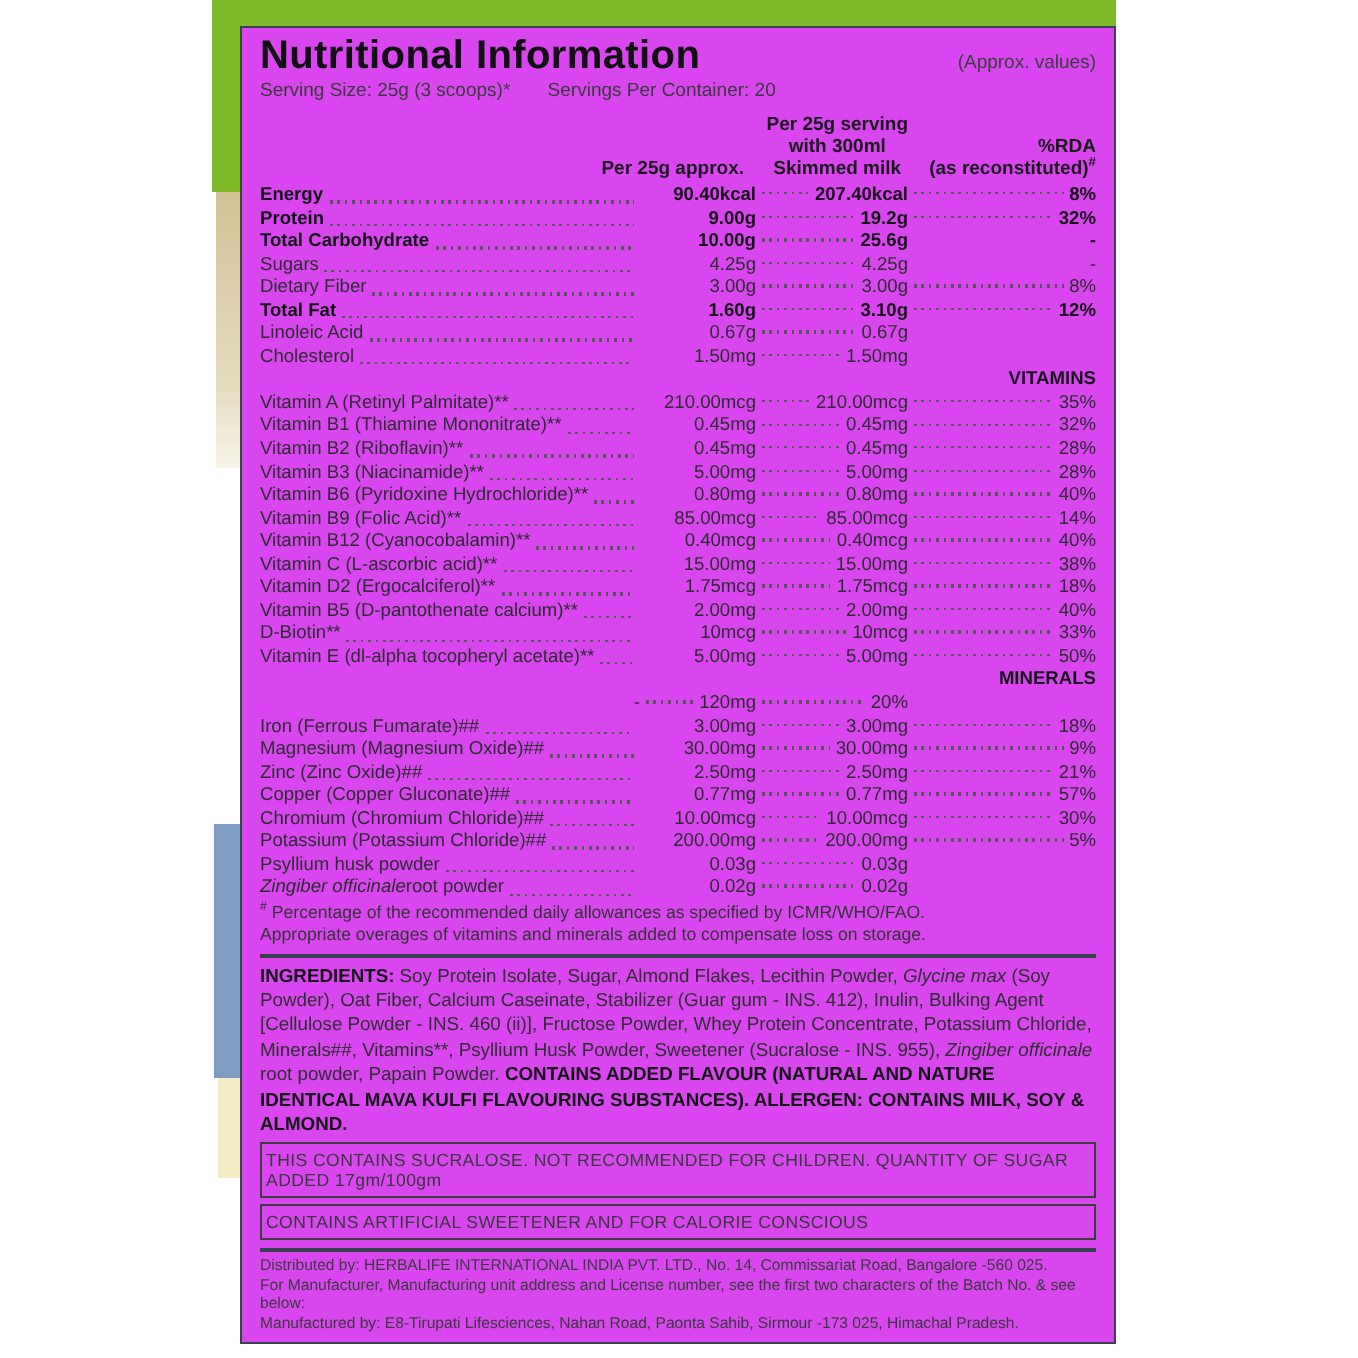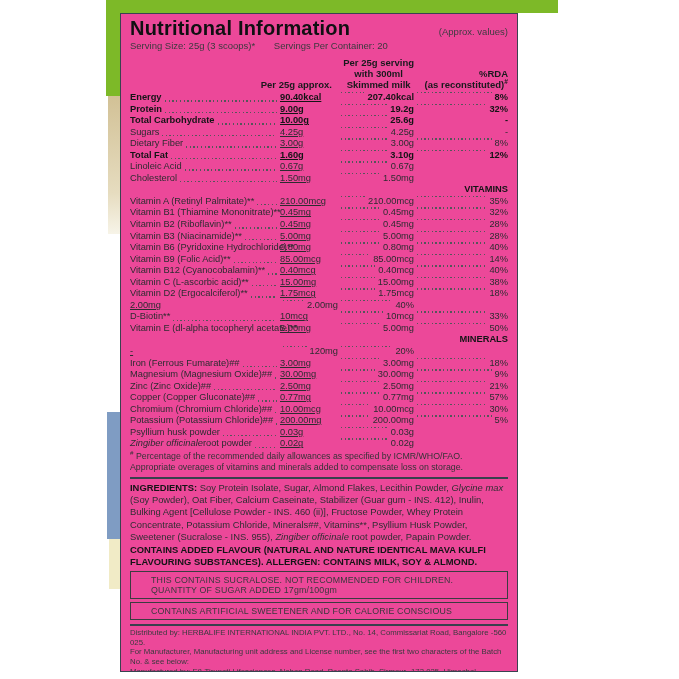--- a/index.html
+++ b/index.html
@@ -3,46 +3,46 @@
 <meta charset="utf-8">
 <style>
   html,body{margin:0;padding:0;background:#ffffff;}
   body{width:679px;height:679px;position:relative;font-family:"Liberation Sans",sans-serif;color:#231f20;overflow:hidden;}
   .edge{position:absolute;}
   .edge-green{left:106px;top:0;width:15px;height:96px;background:#7db928;}
   .edge-tan{left:108px;top:96px;width:13px;height:138px;background:linear-gradient(180deg,#d2c196 0%,#e6dcbf 70%,#f7f4e8 100%);}
   .edge-blue{left:107px;top:412px;width:14px;height:127px;background:#7f9cc3;}
   .edge-cream{left:109px;top:539px;width:12px;height:50px;background:#f1ebc6;}
   .topbar{position:absolute;left:120px;top:0;width:438px;height:13px;background:#7db928;}
-  .labelbox{position:absolute;left:120px;top:13px;width:398px;height:659px;background:#ec4899;border:1px solid #3a4250;box-sizing:border-box;padding:3px 9px 0 9px;overflow:hidden;}
+  .labelbox{position:absolute;left:120px;top:13px;width:438px;height:659px;background:#d946ef;border:1px solid #3a4250;box-sizing:border-box;padding:3px 9px 0 9px;overflow:hidden;}
   .titlerow{display:flex;justify-content:space-between;align-items:flex-end;}
   .title{font-size:20px;line-height:22px;font-weight:bold;letter-spacing:.2px;color:#101012;margin:0;}
   .approx{font-size:9.5px;color:#3c3c40;padding-bottom:2px;}
   .servingrow{font-size:9.5px;color:#3a3a3e;margin-top:1px;}
   .servingrow span + span{margin-left:16px;}
   .colheads{position:relative;height:36px;margin:3px 0 2px 0;font-size:9.5px;font-weight:bold;line-height:11px;color:#19191c;}
   .colheads .h1{position:absolute;right:176px;bottom:0;white-space:nowrap;}
   .colheads .h2{position:absolute;right:94px;bottom:0;text-align:center;white-space:nowrap;}
   .colheads .h3{position:absolute;right:0;bottom:0;text-align:right;white-space:nowrap;}
   sup{font-size:70%;line-height:0;}
   .trow{display:grid;grid-template-columns:minmax(0,1fr) 58px 76px 94px;font-size:9.3px;line-height:11.55px;color:#2c2c30;}
   .trow.b{font-weight:bold;color:#141416;}
   .sechead{font-size:9.3px;line-height:11.55px;font-weight:bold;color:#141416;text-align:right;}
   .c1{display:flex;align-items:flex-end;min-width:0;white-space:nowrap;}
-  .c2{text-align:left;text-decoration:underline;}
-  .c3,.c4{display:flex;align-items:flex-start;justify-content:flex-end;}
+  .c2{text-align:right;}
+  .c3,.c4{display:flex;align-items:center;justify-content:flex-end;}
   .dots{flex:1 1 auto;height:1.4px;margin:0 3px 2px 3px;background-image:repeating-linear-gradient(to right,#55565a 0 1.3px,transparent 1.3px 3.7px);}
   .footnotes{font-size:8.8px;line-height:10.8px;color:#333336;margin-top:1px;}
   .rule-thick{height:2px;background:#39404d;margin:4px 0 3px 0;}
   .rule-thin{height:1.5px;background:#39404d;margin:4px 0 2px 0;}
   .ingredients{font-size:9.4px;line-height:12.4px;color:#2e2e32;margin:1px 0 0 0;}
   .ingredients .b{font-weight:bold;color:#141416;}
   .ingredients .i{font-style:italic;margin-top:48px;}
   .formula{font-size:9.5px;font-weight:bold;color:#141416;margin:2px 0 2px 0;}
-  .wbox{border:1px solid #3c3c40;font-size:8.8px;line-height:10px;letter-spacing:.2px;color:#38383c;padding:3px 20px;margin:3px 0;}
+  .wbox{border:1px solid #3c3c40;font-size:8.8px;line-height:10px;letter-spacing:.2px;color:#38383c;padding:3px 2px;margin:3px 0;}
   .footer{font-size:7.8px;line-height:9.7px;color:#3a3a3e;margin-top:2px;}
 </style>
 </head>
 <body>
 
 <div class="edge edge-green"></div>
 <div class="edge edge-tan"></div>
 <div class="edge edge-blue"></div>
 <div class="edge edge-cream"></div>
 <div class="topbar"></div>
@@ -313,20 +313,24 @@
         <span class="c3">
           <span class="dots"></span>
           <span>1.75mcg</span>
         </span>
         <span class="c4">
           <span class="dots"></span>
           <span>18%</span>
         </span>
       </div>
       <div class="trow">
+        <span class="c1">
+          <span>Vitamin B5 (D-pantothenate calcium)**</span>
+          <span class="dots"></span>
+        </span>
         <span class="c2">2.00mg</span>
         <span class="c3">
           <span class="dots"></span>
           <span>2.00mg</span>
         </span>
         <span class="c4">
           <span class="dots"></span>
           <span>40%</span>
         </span>
       </div>

